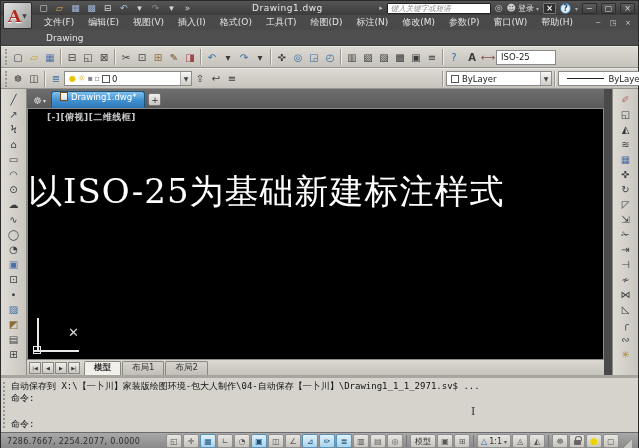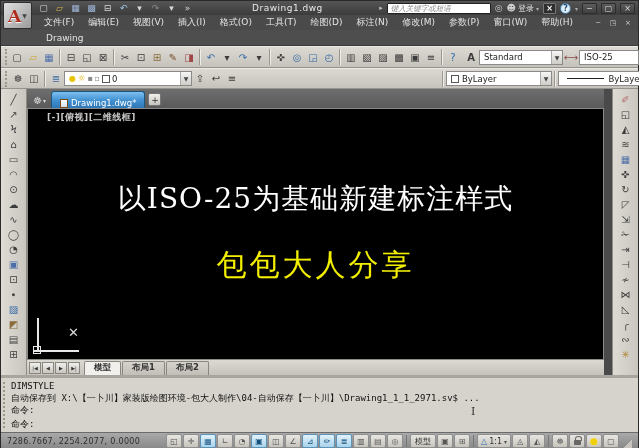--- a/index.html
+++ b/index.html
@@ -53,43 +53,43 @@
   .color-combo { width:106px; }
   .lt-combo { width:86px; margin-right:-8px; }
   .sw { width:8px; height:8px; border:1px solid #555; background:#fff; display:inline-block; }
   .lyr-glyph { font-size:8px; }
   .g-bulb { color:#e8c400; } .g-sun { color:#e0a800; } .g-gray { color:#8a8a8a; }
   .lt-line { flex:1; height:1px; background:#222; margin:0 4px; }
 
   
   .tabrow { height:19px; background:linear-gradient(#6e6e6e,#5a5a5a); display:flex; align-items:flex-end; padding-left:4px; gap:3px; flex:none; }
   .tab-gear { color:#d8d8d8; font-size:10px; display:flex; align-items:center; gap:1px; padding:0 2px 2px 2px; }
-  .file-tab { height:17px; background:linear-gradient(#7ec0ef,#3f8fd0 55%,#2f77b5); border:1px solid #1d567f; border-bottom:none; border-radius:3px 3px 0 0; color:#fff; font-size:8.5px; display:flex; align-items:flex-end; gap:3px; padding:0 8px; }
+  .file-tab { height:17px; background:linear-gradient(#7ec0ef,#3f8fd0 55%,#2f77b5); border:1px solid #1d567f; border-bottom:none; border-radius:3px 3px 0 0; color:#fff; font-size:8.5px; display:flex; align-items:flex-start; gap:3px; padding:0 8px; }
   .dwg-ico { width:8px; height:9px; background:linear-gradient(#fff,#cfe0ef); border:1px solid #7a4a10; display:inline-block; }
   .newtab-btn { width:13px; height:13px; margin-bottom:2px; background:linear-gradient(#efefec,#c9c6bf); border:1px solid #777; color:#333; font-size:9px; display:flex; align-items:center; justify-content:center; border-radius:2px; }
 
   
   .main { display:flex; height:286px; flex:none; background:#4a4a4a; }
   .side-tb { width:26px; background:linear-gradient(90deg,#dedbd4,#c9c6bf); display:flex; flex-direction:column; align-items:center; padding-top:3px; gap:1px; flex:none; }
   .side-tb.left { border-right:1px solid #8f8c86; }
   .side-tb.right { border-left:1px solid #8f8c86; }
   .side-tb .tb-btn { width:19px; height:14px; font-size:10px; flex:none; }
   .center { flex:1; display:flex; flex-direction:column; min-width:0; }
   .canvas { height:251px; background:#000; position:relative; border:1px solid #8a8a8a; border-bottom:none; overflow:hidden; flex:none; }
   .vp-label { position:absolute; top:2px; left:7px; color:#c8c8c8; font-size:9px; font-weight:bold; letter-spacing:0.5px;margin-left:12px; }
-  .cv-line1 { position:absolute; top:71px; left:0; right:0; text-align:center; color:#fff; font-size:28px; font-family:"DejaVu Serif","Liberation Serif",serif; letter-spacing:1px; white-space:nowrap; }
+  .cv-line1 { position:absolute; top:60px; left:0; right:0; color:#fff; font-size:34px; font-family:"DejaVu Serif","Liberation Serif",serif; letter-spacing:1px; white-space:nowrap; }
   .cv-line2 { position:absolute; top:136px; left:0; right:0; text-align:center; color:#f2ee00; font-size:30px; font-family:"DejaVu Serif","Liberation Serif",serif; letter-spacing:3px; white-space:nowrap; }
   .ucs { position:absolute; left:5px; bottom:7px; width:50px; height:36px; }
   .ucs .yaxis { position:absolute; left:4px; bottom:0; width:2px; height:34px; background:#e8e8e8; }
   .ucs .xaxis { position:absolute; left:0; bottom:0; width:46px; height:2px; background:#e8e8e8; }
   .ucs .origin { position:absolute; left:0; bottom:-2px; width:8px; height:8px; border:1px solid #e8e8e8; background:transparent; }
   .crosshair { position:absolute; left:40px; top:216px; color:#dcdcdc; font-size:13px; }
   .layout-tabs { height:16px; background:linear-gradient(#dcd9d3,#c6c3bc); border-top:1px solid #8f8c86; display:flex; align-items:center; padding-left:2px; gap:1px; flex:none; }
   .lt-nav { width:12px; height:12px; background:linear-gradient(#efefec,#c9c6bf); border:1px solid #8a8780; font-size:5px; color:#333; display:flex; align-items:center; justify-content:center; }
-  .ltab { height:14px; font-size:8.5px; color:#333; padding:0 9px; display:flex; align-items:center; border:1px solid #8a8780; border-bottom:none; background:linear-gradient(#d6d3cc,#c2bfb8); border-radius:2px 2px 0 0;font-weight:bold; }
+  .ltab { height:14px; font-size:8.5px; color:#333; padding:0 9px; display:flex; align-items:center; border:1px solid #8a8780; border-bottom:none; background:linear-gradient(#d6d3cc,#c2bfb8); border-radius:2px 2px 0 0; }
   .ltab.active { background:#f2f0ec; font-weight:bold; }
   .right-gap { width:8px; flex:none; }
 
   
   .cmdwin { height:57px; background:#d6d3cc; border-top:3px solid #a8a59e; position:relative; padding:2px 6px 2px 10px; font-family:"DejaVu Sans Mono","Liberation Mono",monospace; font-size:9px; color:#111; display:flex; flex-direction:column; flex:none; }
   .cmdwin .side-grip { position:absolute; left:2px; top:4px; bottom:4px; width:3px; border-left:2px dotted #9a978f; }
   .cmd-line { line-height:12px; white-space:nowrap; overflow:hidden; }
   .cmd-prompt { margin-top:auto; line-height:12px; }
   .ibeam { position:absolute; left:470px; top:27px; font-family:"DejaVu Serif",serif; font-size:11px; color:#333; }
 
@@ -206,24 +206,20 @@
         <span class="tb-btn">▧</span>
         <span class="tb-btn">▨</span>
         <span class="tb-btn">▩</span>
         <span class="tb-btn">▣</span>
         <span class="tb-btn">≡</span>
         <span class="sep"></span>
         <span class="tb-btn" style="color: rgb(42, 109, 175);">?</span>
     </div>
     <div class="styles-group">
       <span class="tb-btn" style="font-weight:bold;">A</span>
-      <div class="combo" style="width:84px;">
-        <span>Standard</span>
-        <span class="arr">▼</span>
-      </div>
       <span class="tb-btn" style="color:#8a4a4a;">⟷</span>
       <div class="combo" style="width:60px;">
         <span>ISO-25</span>
       </div>
     </div>
   </div>
 
   <div class="toolbar row2">
     <span class="grip"></span>
     <span class="tb-btn">☸</span>
@@ -285,21 +281,20 @@
         <div class="file-tab">
           <span class="dwg-ico"></span>
           <span>Drawing1.dwg*</span>
         </div>
         <span class="newtab-btn">+</span>
       </div>
 
       <div class="canvas">
         <div class="vp-label">[-][俯视][二维线框]</div>
         <div class="cv-line1">以ISO-25为基础新建标注样式</div>
-        <div class="cv-line2">包包大人分享</div>
         <div class="ucs">
           <span class="yaxis"></span>
           <span class="xaxis"></span>
           <span class="origin"></span>
         </div>
         <div class="crosshair">✕</div>
       </div>
 
       <div class="layout-tabs">
         <span style="display:flex;gap:1px;">
@@ -336,21 +331,20 @@
         <span class="tb-btn">◺</span>
         <span class="tb-btn">╭</span>
         <span class="tb-btn">∾</span>
         <span class="tb-btn" style="color: rgb(176, 138, 58);">✳</span>
     </div>
   </div>
 
   <div class="cmdwin">
     <span class="side-grip"></span>
     <div>
-      <div class="cmd-line">DIMSTYLE</div>
         <div class="cmd-line">自动保存到 X:\【一卜川】家装版绘图环境-包大人制作\04-自动保存【一卜川】\Drawing1_1_1_2971.sv$ ...</div>
         <div class="cmd-line">命令:</div>
     </div>
     <div class="cmd-prompt">命令:</div>
     <span class="ibeam">I</span>
   </div>
 
   <div class="statusbar">
     <span class="coords">7286.7667, 2254.2077, 0.0000</span>
     <span style="display:flex;gap:1px;">

